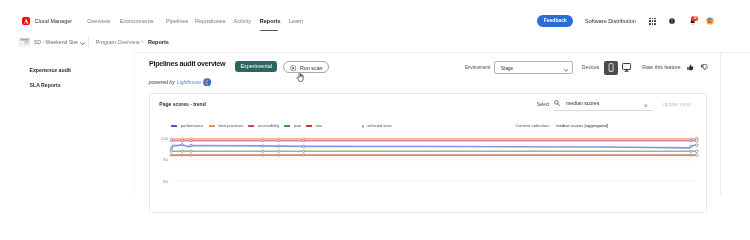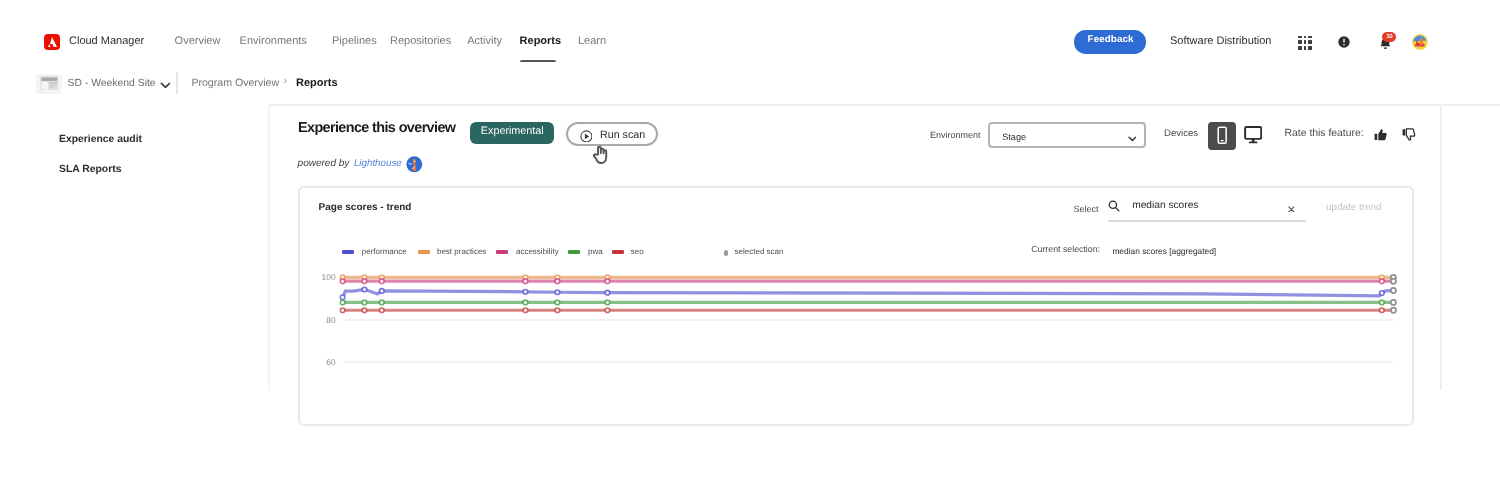--- a/index.html
+++ b/index.html
@@ -204,21 +204,21 @@
 <div class="abs" id="crumb-sep"></div>
 <div class="abs" id="crumb-parent">Program Overview</div>
 <div class="abs" id="crumb-arrow">›</div>
 <div class="abs" id="crumb-current">Reports</div>
 
 <div class="abs" id="sidebar"></div>
 <div class="abs" id="sidebar-border"></div>
 <div class="abs side-item" id="side-0">Experience audit</div>
 <div class="abs side-item" id="side-1">SLA Reports</div>
 
-<div class="abs" id="page-title">Experience this overview</div>
+<div class="abs" id="page-title">Pipelines audit overview</div>
 <div class="abs" id="exp-badge">Experimental</div>
 <div class="abs" id="run-scan">
   <span class="ico">
     <svg width="6.4" height="6.4" viewBox="0 0 16 16">
         <circle cx="8" cy="8" r="6.9" fill="none" stroke="#3a3a3a" stroke-width="1.3"></circle>
         <path d="M6.1 4.3l5.4 3.7-5.4 3.7z" fill="#3a3a3a"></path>
       </svg>
   </span>
   <span class="lbl">Run scan</span>
 </div>

